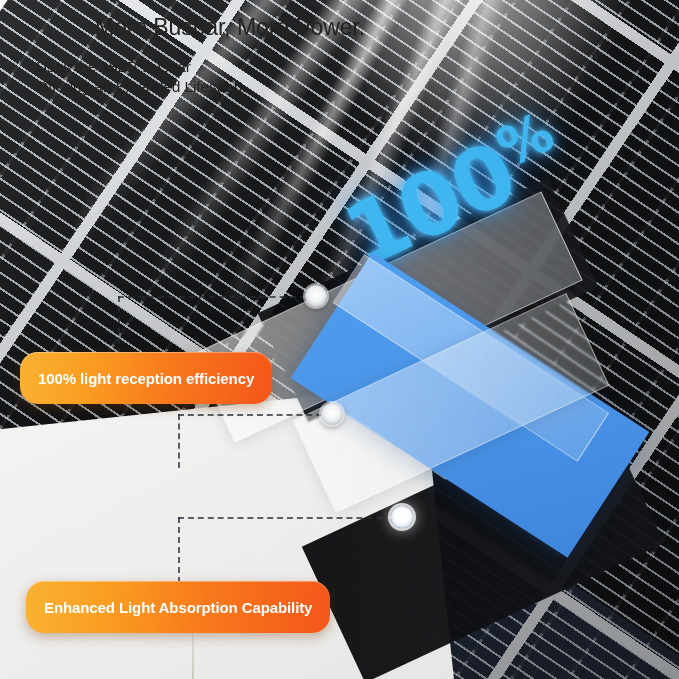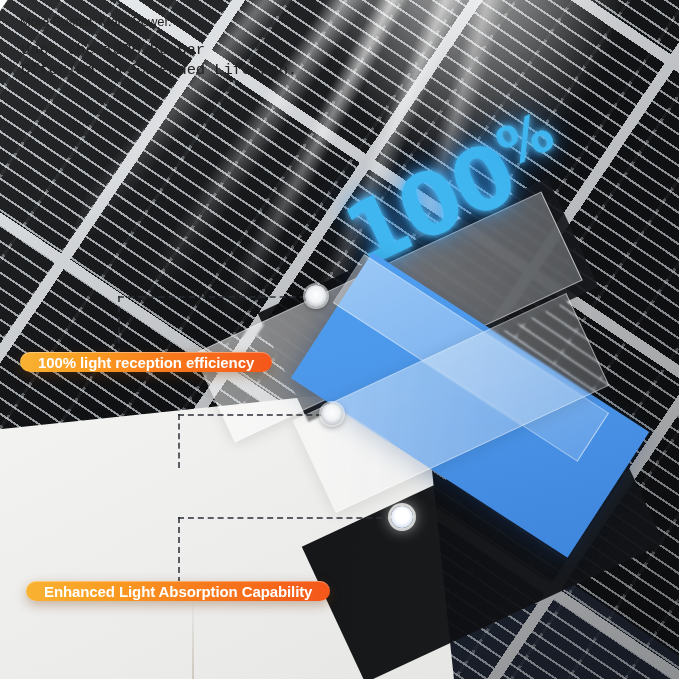--- a/index.html
+++ b/index.html
@@ -202,31 +202,31 @@
   .title{
     font-family:"DejaVu Sans", sans-serif;
     font-weight:700;
     font-size:39px;
     line-height:1.05;
     letter-spacing:-.5px;
     color:#1e2464;
     margin:0 0 14px 0;
   }
   .sub1{
-    font-size:13px;color:#232323;margin:0 0 11px 0;letter-spacing:-.1px;
+    font-size:23px;color:#232323;margin:0 0 11px 0;letter-spacing:-.1px;text-align:center;
   }
   .sub2{
-    font-size:15.5px;color:#232323;line-height:1.30;margin:1px;letter-spacing:-.1px;font-family:Liberation Mono, monospace;
+    font-size:15.5px;color:#232323;line-height:1.30;margin:16px;letter-spacing:-.1px;
   }
 
   
   .badge{
     position:absolute;
     display:flex;align-items:center;
-    height:20px;
+    height:52px;
     padding:0 18px;
     border-radius:18px;
     color:#ffffff;
     font-size:15px;
     font-weight:600;
     letter-spacing:-.1px;
     white-space:nowrap;
     background:linear-gradient(96deg,#f9b233 0%,#fa9e22 26%,#f87a1c 58%,#f4561a 100%);
     box-shadow:0 4px 12px rgba(120,60,10,.35), inset 0 1px 0 rgba(255,255,255,.35);
   }

